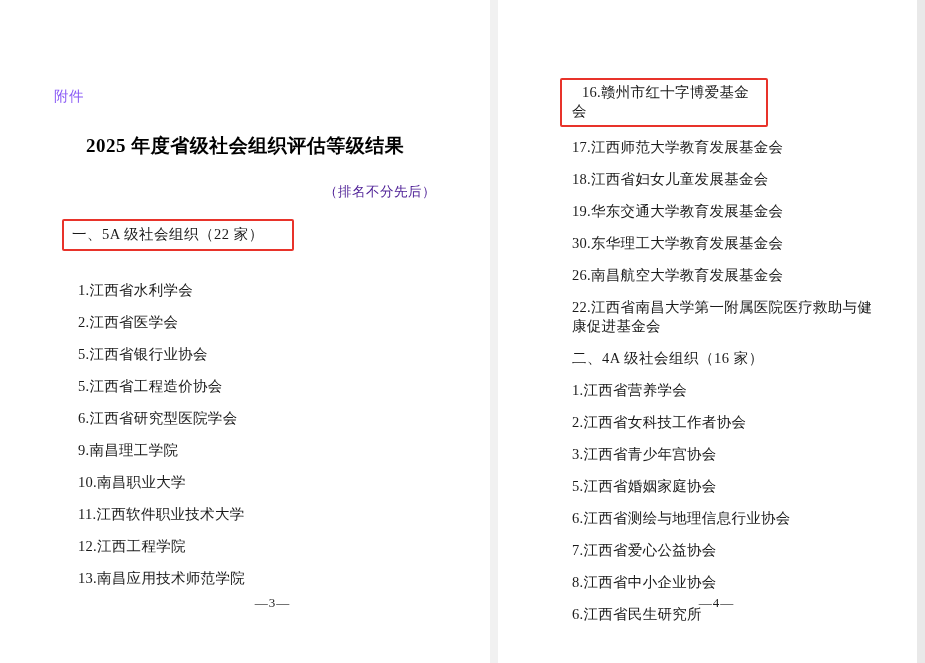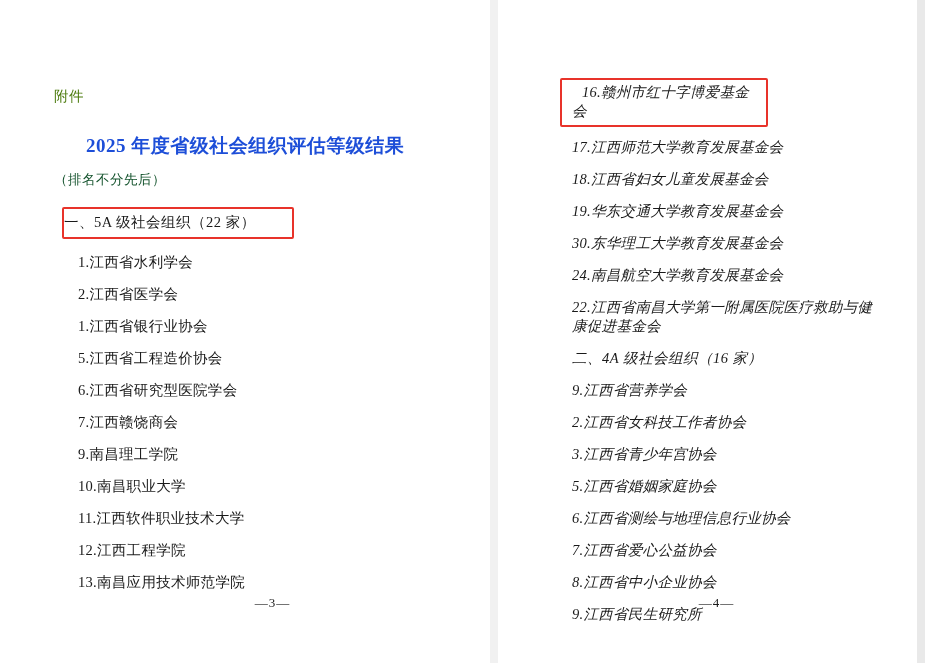--- a/index.html
+++ b/index.html
@@ -38,39 +38,39 @@
     width: 8px;
     height: 663px;
     background: #f1f1f1;
   }
   .page-right {
     width: 427px;
     padding: 0 40px 0 64px;
   }
   .attachment-label {
     font-size: 14.5px;
-    color: #4d7c0f;
+    color: #8b5cf6;
     margin-top: 88px;
     line-height: 1.2;
     letter-spacing: 0.5px;
   }
   .doc-title {
     text-align: center;
     font-size: 19px;
     font-weight: bold;
-    color: #1d4ed8;
+    color: #000000;
     margin-top: 28px;
     letter-spacing: 0.5px;
     font-family: "Liberation Serif", serif;
   }
   .doc-subtitle {
-    text-align: left;
+    text-align: right;
     font-size: 13.5px;
-    color: #14532d;
-    margin-top: 12px;
+    color: #4c1d95;
+    margin-top: 24px;
     letter-spacing: 0.5px;
   }
   .section-head {
     font-size: 14.5px;
     color: #1a1a1a;
     letter-spacing: 0.5px;
   }
   .list-item {
     font-size: 14.5px;
     color: #1a1a1a;
@@ -82,37 +82,36 @@
   .left-list .list-item {
     margin-bottom: 13px;
     padding-left: 24px;
     font-family: Liberation Serif, serif;
   }
   .highlight-box {
     position: relative;
     display: block;
     border: 2px solid #e8332a;
     border-radius: 2px;
-    padding: 4px 10px 5px 0;
-    margin-bottom: 14px;
+    padding: 4px 10px 5px 8px;
+    margin-bottom: 30px;
     box-sizing: border-box;
   }
   .left-highlight {
     width: 232px;
     margin-left: 8px;
   }
   .right-highlight {
     width: 208px;
     margin-left: -2px;
     margin-bottom: 11px;
     padding: 3px 8px 4px 10px;
   }
   .right-list {
     margin-top: 78px;
-    font-style: italic;
   }
   .right-list .list-item {
     margin-bottom: 13px;
     padding-left: 10px;
   }
   .right-list .section-head {
     margin-bottom: 13px;
     padding-left: 10px;
   }
   .page-number {
@@ -152,24 +151,23 @@
     <div class="attachment-label">附件</div>
     <div class="doc-title">2025 年度省级社会组织评估等级结果</div>
     <div class="doc-subtitle">（排名不分先后）</div>
 
     <div class="left-list">
       <div class="highlight-box left-highlight">
         <span class="section-head">一、5A 级社会组织（22 家）</span>
       </div>
       <div class="list-item">1.江西省水利学会</div>
       <div class="list-item">2.江西省医学会</div>
-      <div class="list-item">1.江西省银行业协会</div>
+      <div class="list-item">5.江西省银行业协会</div>
       <div class="list-item">5.江西省工程造价协会</div>
       <div class="list-item">6.江西省研究型医院学会</div>
-      <div class="list-item">7.江西赣饶商会</div>
       <div class="list-item">9.南昌理工学院</div>
       <div class="list-item">10.南昌职业大学</div>
       <div class="list-item">11.江西软件职业技术大学</div>
       <div class="list-item">12.江西工程学院</div>
       <div class="list-item">13.南昌应用技术师范学院</div>
 
     </div>
 
     <div class="page-number">—3—</div>
   </div>
@@ -178,31 +176,31 @@
 
   <div class="page page-right">
     <div class="right-list">
       <div class="highlight-box right-highlight">
         <span class="list-item">16.赣州市红十字博爱基金会</span>
       </div>
       <div class="list-item">17.江西师范大学教育发展基金会</div>
       <div class="list-item">18.江西省妇女儿童发展基金会</div>
       <div class="list-item">19.华东交通大学教育发展基金会</div>
       <div class="list-item">30.东华理工大学教育发展基金会</div>
-      <div class="list-item">24.南昌航空大学教育发展基金会</div>
+      <div class="list-item">26.南昌航空大学教育发展基金会</div>
       <div class="list-item">22.江西省南昌大学第一附属医院医疗救助与健康促进基金会</div>
       <div class="section-head">二、4A 级社会组织（16 家）</div>
-      <div class="list-item">9.江西省营养学会</div>
+      <div class="list-item">1.江西省营养学会</div>
       <div class="list-item">2.江西省女科技工作者协会</div>
       <div class="list-item">3.江西省青少年宫协会</div>
       <div class="list-item">5.江西省婚姻家庭协会</div>
       <div class="list-item">6.江西省测绘与地理信息行业协会</div>
       <div class="list-item">7.江西省爱心公益协会</div>
       <div class="list-item">8.江西省中小企业协会</div>
-      <div class="list-item">9.江西省民生研究所</div>
+      <div class="list-item">6.江西省民生研究所</div>
 
     </div>
 
     <div class="page-number">—4—</div>
   </div>
 
   <div class="right-edge-strip"></div>
 
 </div>
 

